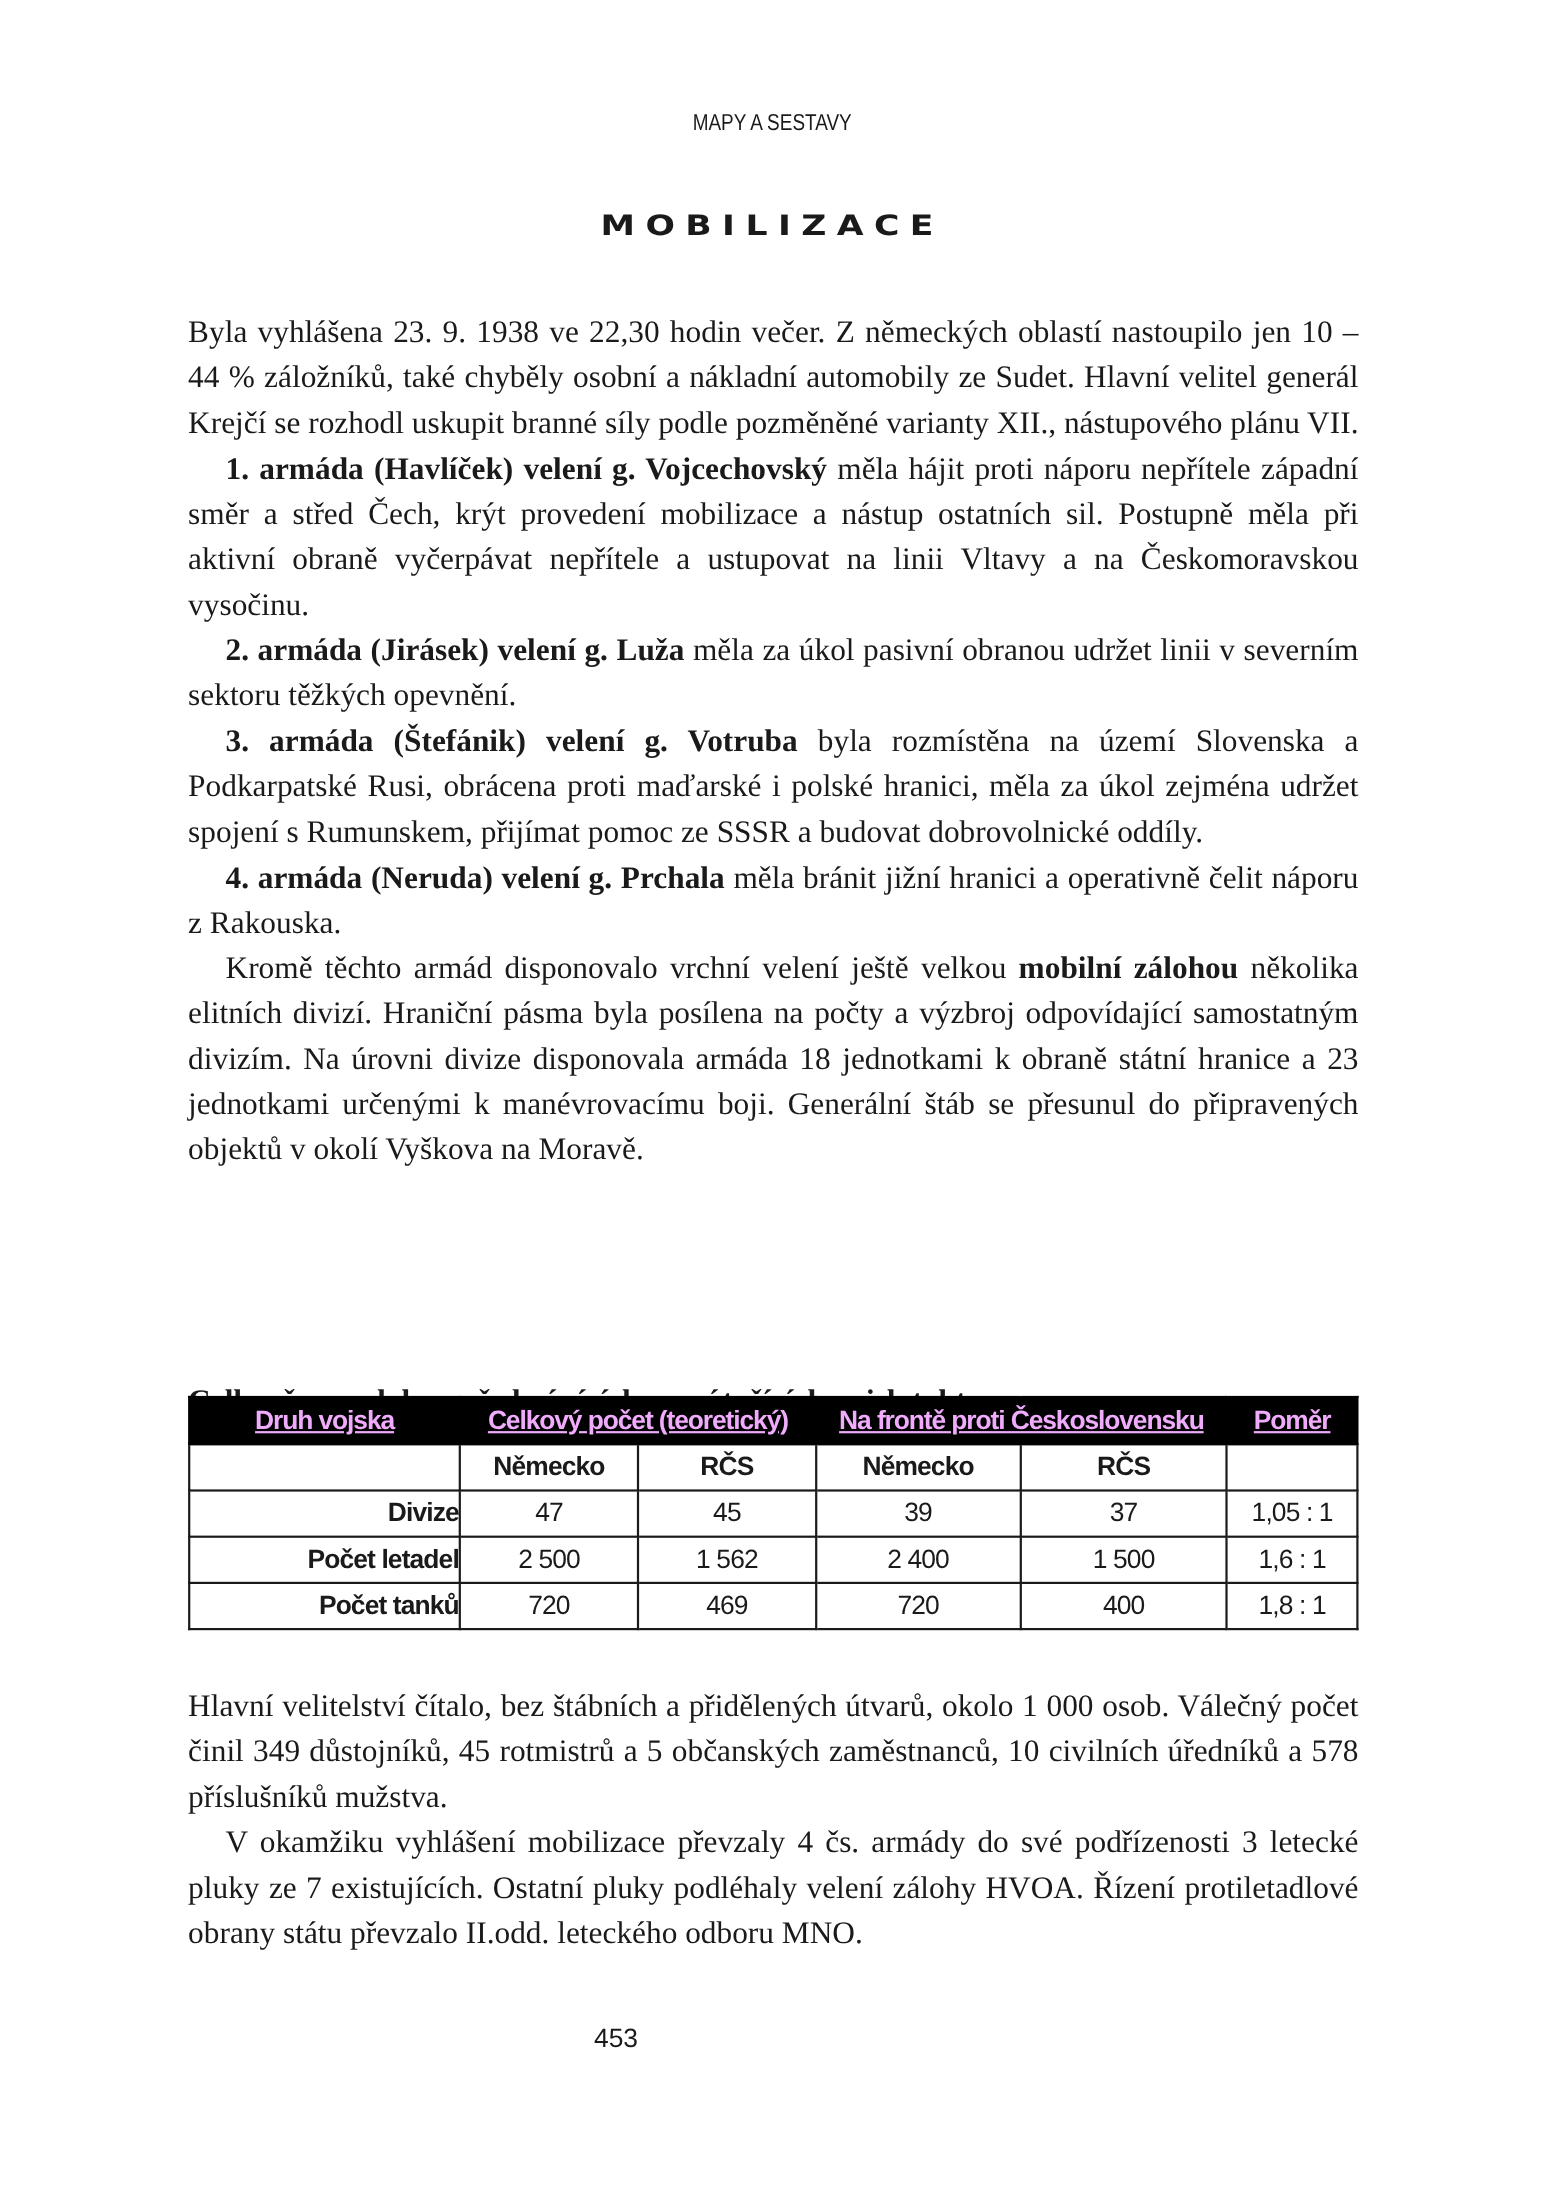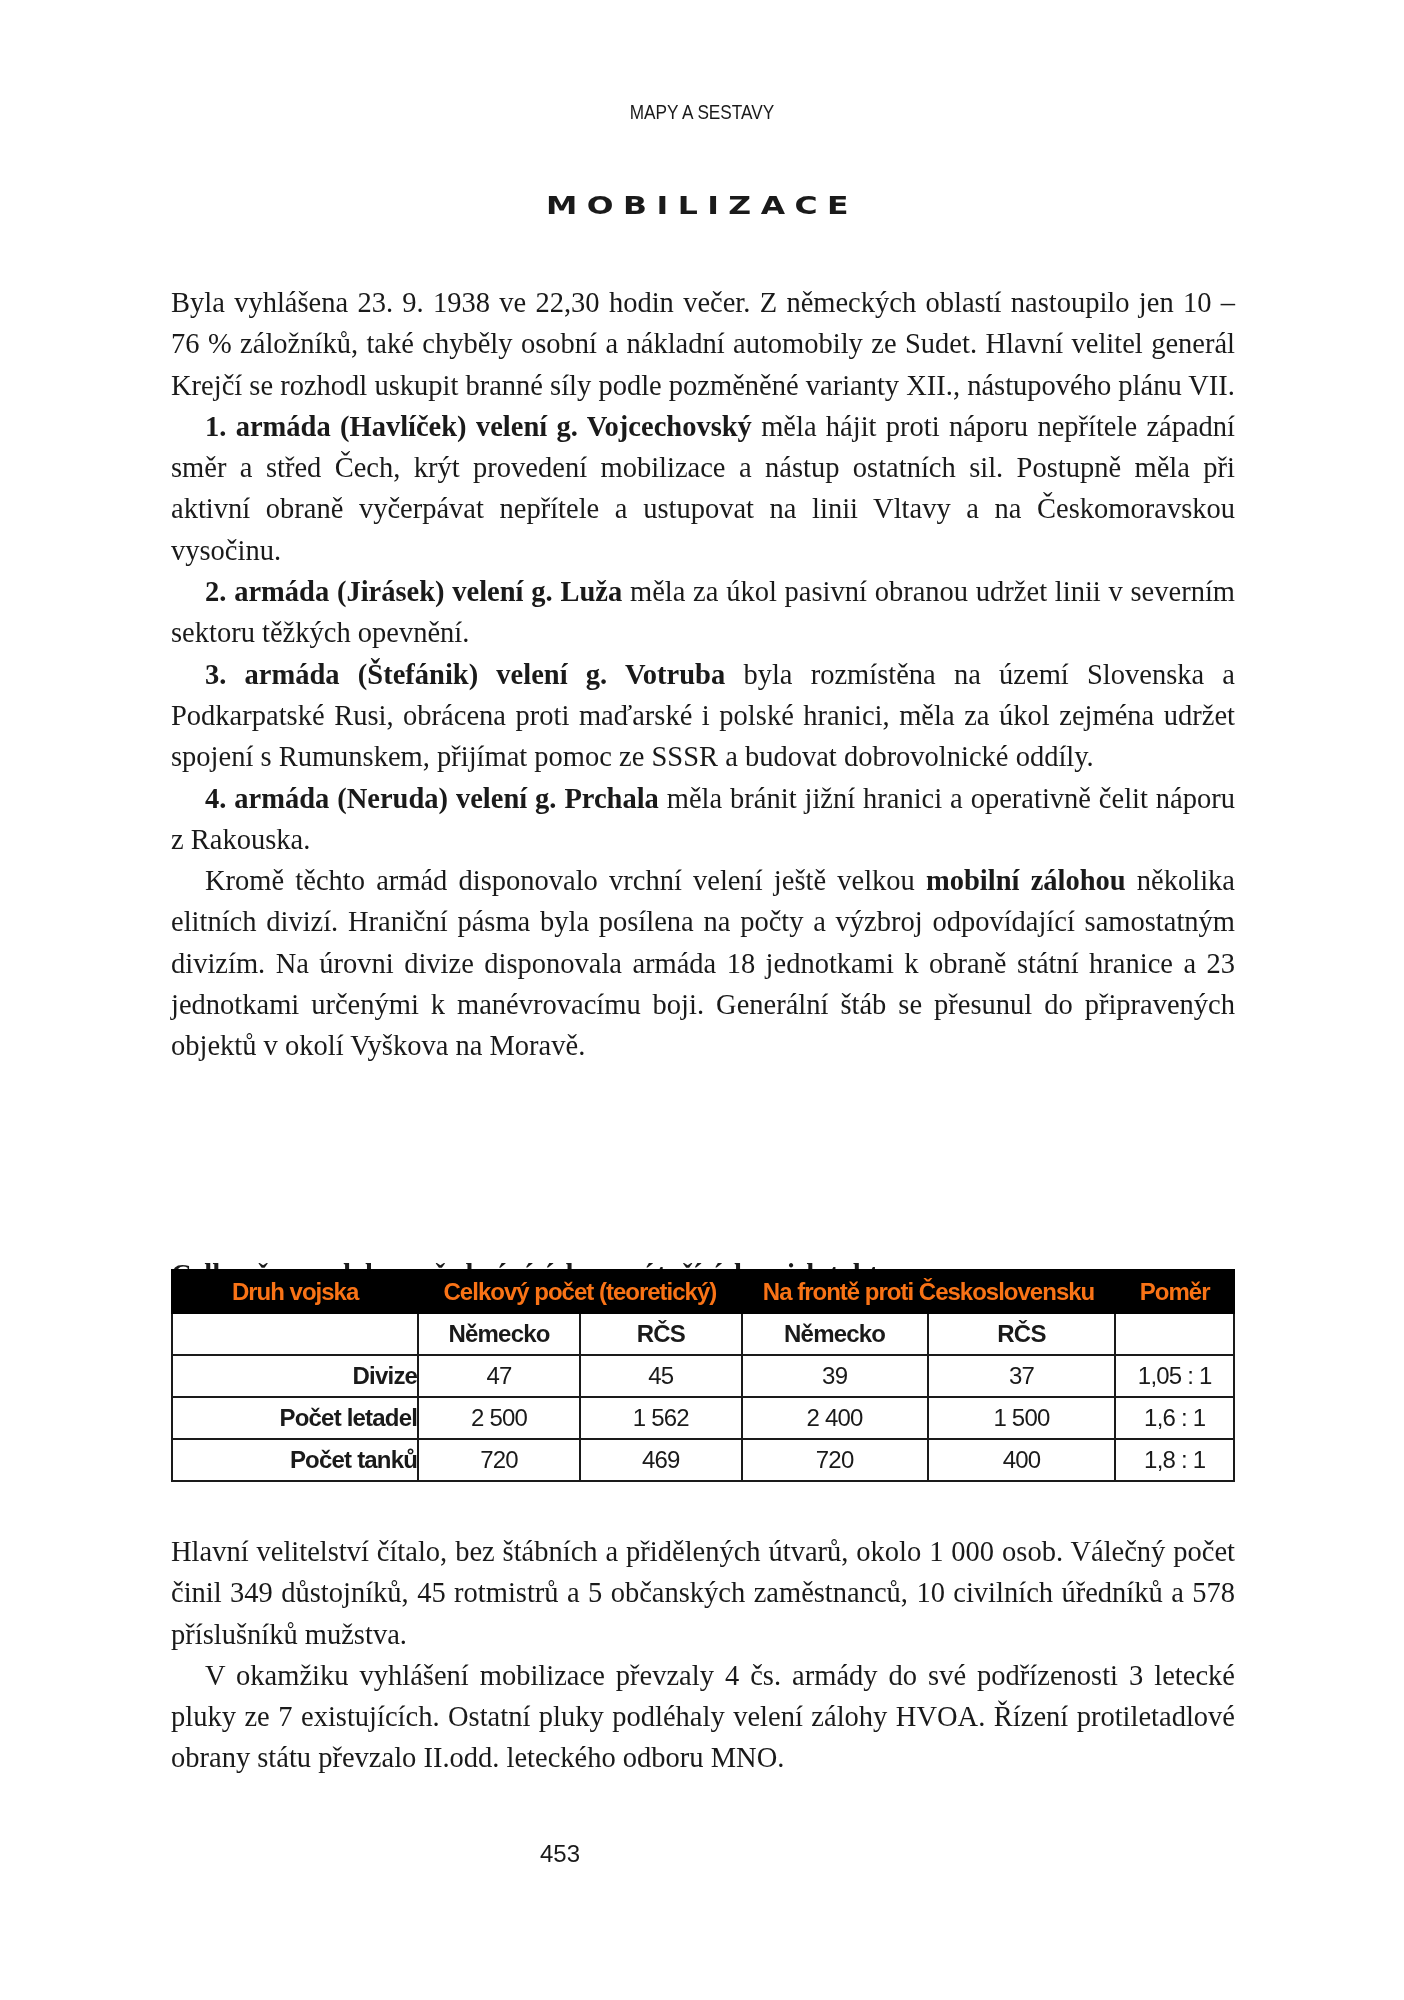--- a/index.html
+++ b/index.html
@@ -30,43 +30,43 @@
   table.forces {
     position: absolute; left: 171px; top: 1269px; width: 1064px;
     border-collapse: collapse;
     font-family: "Liberation Sans", sans-serif; font-size: 24px;
   }
   table.forces td, table.forces th {
     border: 2px solid #1a1a1a; padding: 0; height: 40px; text-align: center;
     white-space: nowrap; letter-spacing: -0.8px;
   }
   table.forces thead tr.top th {
-    background: #000; color: #f97316; font-weight: bold; height: 41px;
-    border-color: #000; letter-spacing: -1px;
+    background: #000; color: #f0abfc; font-weight: bold; height: 41px;
+    border-color: #000; letter-spacing: -1px; text-decoration: underline;
   }
   table.forces tr.sub th { font-weight: bold; }
   table.forces td.label { text-align: right; padding-left: 8px; font-weight: bold; }
   col.c0 { width: 247px; } col.c1 { width: 162px; } col.c2 { width: 162px; }
   col.c3 { width: 186px; } col.c4 { width: 188px; } col.c5 { width: 119px; }
 
   .page-number {
     position: absolute; top: 1840px; left: 0; width: 1120px; text-align: center;
     font-family: "Liberation Sans", sans-serif; font-size: 24px;
   }
 </style>
 </head>
 <body>
 
 <div class="page">
 
   <div class="running-head">MAPY A SESTAVY</div>
   <div class="chapter-title">MOBILIZACE</div>
 
   <div class="body" id="block1">
-    <p>Byla vyhlášena 23. 9. 1938 ve 22,30 hodin večer. Z německých oblastí nastoupilo jen 10 – 76 % záložníků, také chyběly osobní a nákladní automobily ze Sudet. Hlavní velitel generál Krejčí se rozhodl uskupit branné síly podle pozměněné varianty XII., nástupového plánu VII.</p>
+    <p>Byla vyhlášena 23. 9. 1938 ve 22,30 hodin večer. Z německých oblastí nastoupilo jen 10 – 44 % záložníků, také chyběly osobní a nákladní automobily ze Sudet. Hlavní velitel generál Krejčí se rozhodl uskupit branné síly podle pozměněné varianty XII., nástupového plánu VII.</p>
     <p class="indent"><b>1. armáda (Havlíček) velení g. Vojcechovský</b><span> měla hájit proti náporu nepřítele západní směr a střed Čech, krýt provedení mobilizace a nástup ostatních sil. Postupně měla při aktivní obraně vyčerpávat nepřítele a ustupovat na linii Vltavy a na Českomoravskou vysočinu.</span></p>
     <p class="indent"><b>2. armáda (Jirásek) velení g. Luža</b><span> měla za úkol pasivní obranou udržet linii v severním sektoru těžkých opevnění.</span></p>
     <p class="indent"><b>3. armáda (Štefánik) velení g. Votruba</b><span> byla rozmístěna na území Slovenska a Podkarpatské Rusi, obrácena proti maďarské i polské hranici, měla za úkol zejména udržet spojení s Rumunskem, přijímat pomoc ze SSSR a budovat dobrovolnické oddíly.</span></p>
     <p class="indent"><b>4. armáda (Neruda) velení g. Prchala</b><span> měla bránit jižní hranici a operativně čelit náporu z Rakouska.</span></p>
     <p class="indent"><span>Kromě těchto armád disponovalo vrchní velení ještě velkou </span><b>mobilní zálohou</b><span> několika elitních divizí. Hraniční pásma byla posílena na počty a výzbroj odpovídající samostatným divizím. Na úrovni divize disponovala armáda 18 jednotkami k obraně státní hranice a 23 jednotkami určenými k manévrovacímu boji. Generální štáb se přesunul do připravených objektů v okolí Vyškova na Moravě.</span></p>
   </div>
 
   <div class="body" id="lead">
     <p>Celkově vypadal poměr bránících se a útočících vojsk takto:</p>
   </div>

